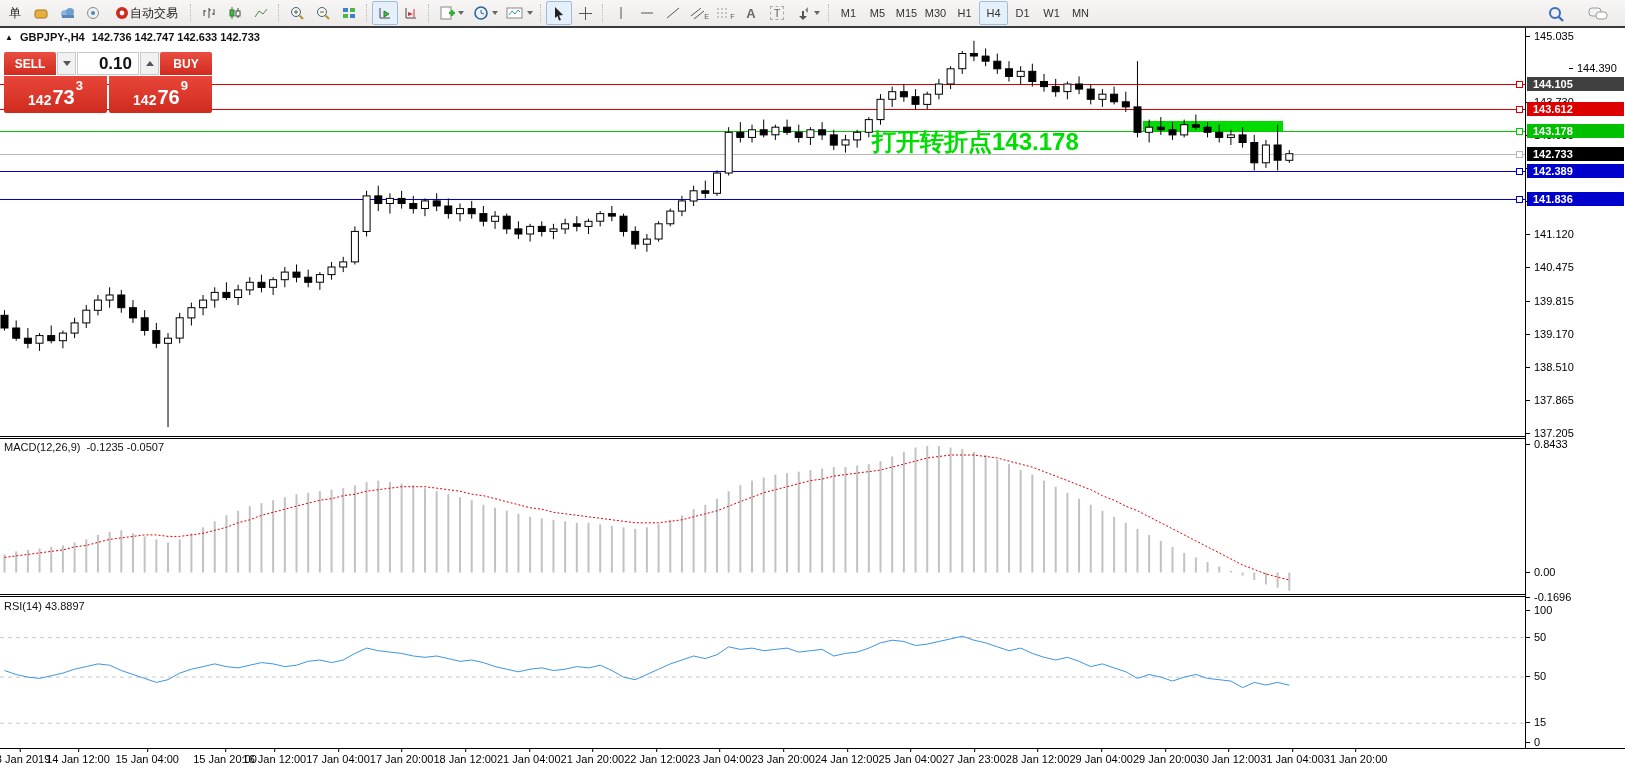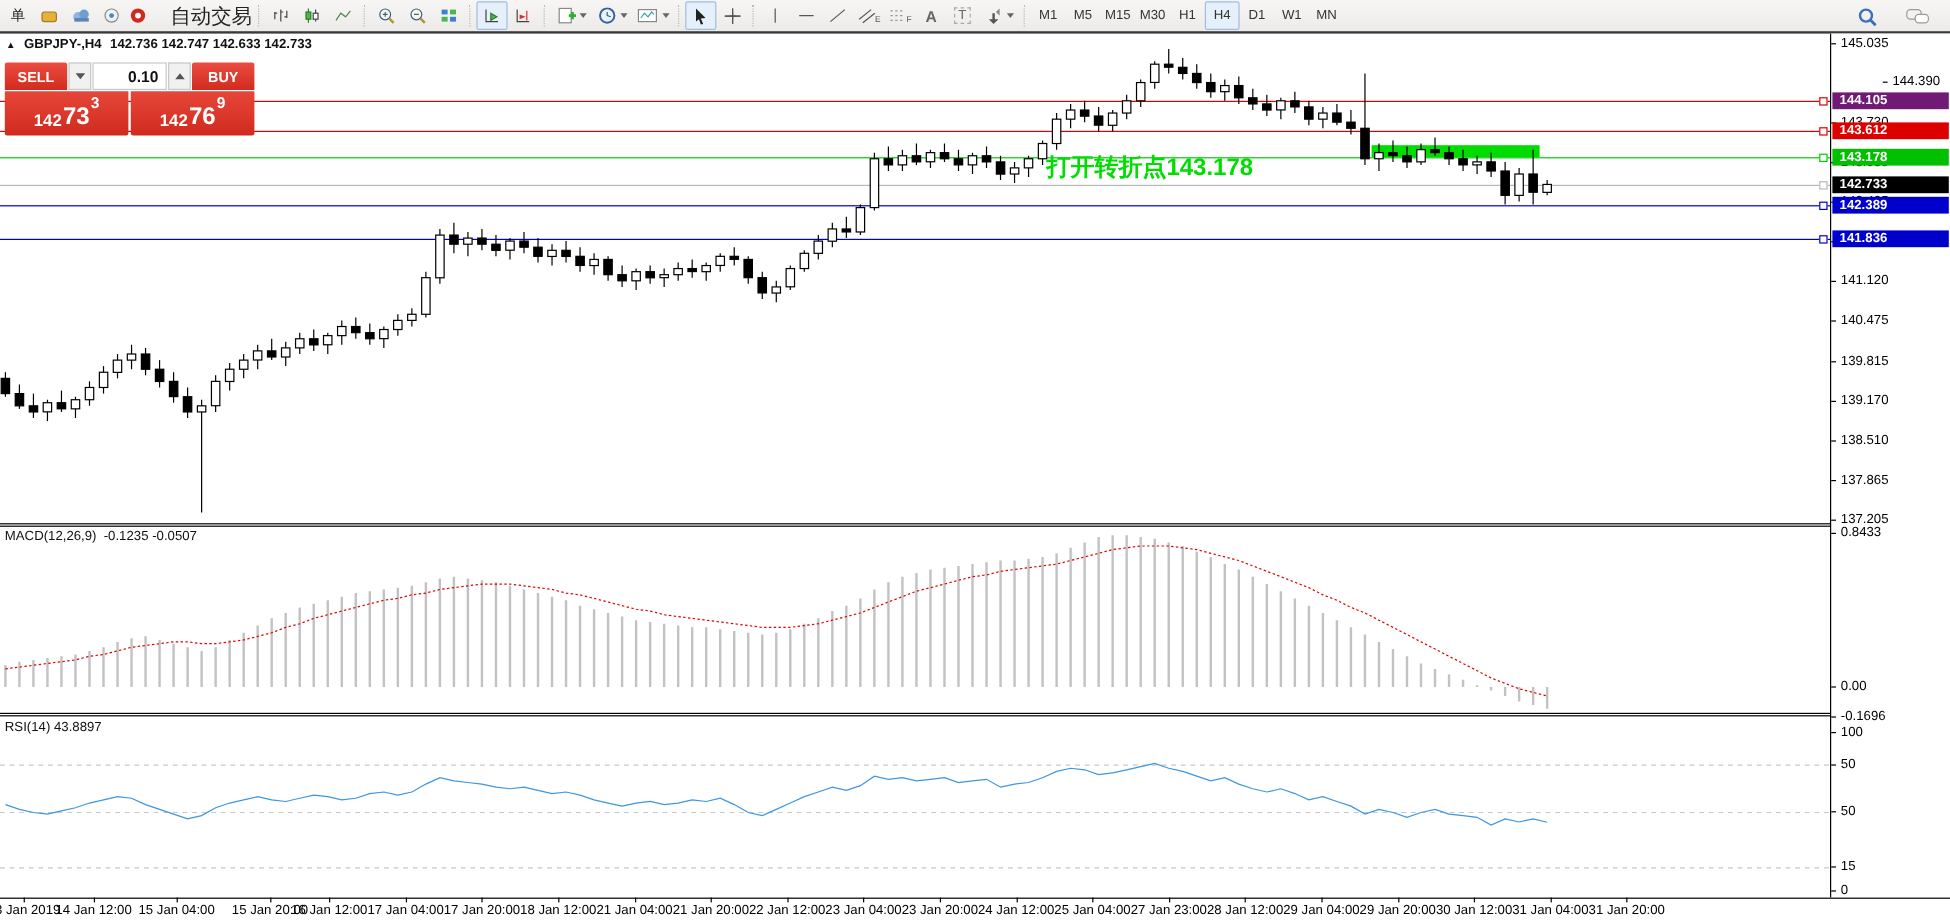--- a/index.html
+++ b/index.html
@@ -5,56 +5,56 @@
   html,body{margin:0;padding:0}
   body{width:1625px;height:767px;position:relative;overflow:hidden;background:#fff;
        font-family:"Liberation Sans","DejaVu Sans",sans-serif;border-right:1px solid #b5b5b5}
   
   .toolbar{position:absolute;left:0;top:0;width:1625px;height:26px;background:linear-gradient(#f7f6f5,#ecebe9);
            display:flex;align-items:center;padding-left:2px;box-sizing:border-box}
   .tb-btn{display:inline-flex;align-items:center;justify-content:center;height:22px;min-width:24px;
           border:1px solid transparent;border-radius:2px;cursor:default;color:#333;font-size:11px}
   .tb-btn.active{border-color:#9ebde0;background:#e6f0fa}
   .tb-sep{width:1px;height:18px;border-left:1px dotted #b9b9b9;margin:0 4px}
-  .tb-label{font-size:17px;color:#222;margin-left:19px;white-space:nowrap}
+  .tb-label{font-size:12px;color:#222;margin-left:0;white-space:nowrap}
   .clip-btn{width:15px;overflow:hidden;font-size:12px;color:#222}
   .caret{width:0;height:0;border-left:3px solid transparent;border-right:3px solid transparent;
          border-top:4px solid #666;margin-left:3px}
   .tf-btn{min-width:27px;font-size:11px;color:#333;letter-spacing:0}
   .tb-right{position:absolute;right:14px;top:2px;display:flex;gap:16px}
   
   .top-border{position:absolute;left:0;top:26px;width:1625px;height:2px;background:#3a3a3a}
   .hsep{position:absolute;left:0;width:1525px;height:1px;border-top:1px solid #000;border-bottom:1px solid #000;background:#fff;z-index:3}
   #overlay-lines{position:absolute;inset:0;z-index:1;pointer-events:none}
   #candle-wrap{position:absolute;left:0;top:28px;width:1525px;height:408px;z-index:2}
   #macd-wrap{position:absolute;left:0;top:439px;width:1525px;height:155px;z-index:2}
   #rsi-wrap{position:absolute;left:0;top:597px;width:1525px;height:151px;z-index:2}
   .level{position:absolute;left:0;width:1525px;height:1px}
   .lvl-sq{position:absolute;width:5px;height:5px;background:#fff;border:1px solid #000;z-index:2}
   .green-zone{position:absolute;left:1143px;top:121px;width:140px;height:10px;background:#00dc00;z-index:2}
-  .annotation{position:absolute;left:872px;top:126px;font-size:20px;font-weight:bold;color:#00dd00;z-index:4;white-space:nowrap}
+  .annotation{position:absolute;left:872px;top:126px;font-size:24px;font-weight:bold;color:#00dd00;z-index:4;white-space:nowrap}
   .symbol-line{position:absolute;left:5px;top:31px;font-size:11px;font-weight:bold;color:#111;z-index:5;display:flex;gap:7px;align-items:center}
   .pane-label{position:absolute;left:4px;font-size:11px;color:#111;z-index:4;display:flex;gap:6px}
   
   .price-axis{position:absolute;left:1525px;top:28px;width:100px;height:720px;border-left:1px solid #000;background:#fff;z-index:6}
   .ptick{position:absolute;left:8px;font-size:11px;color:#000;white-space:nowrap}
   .ptick::before{content:"";position:absolute;left:-8px;top:6px;width:4px;height:1px;background:#000}
   .badge{position:absolute;left:1px;right:2px;height:14px;line-height:14px;font-size:11px;font-weight:bold;
          color:#fff;padding-left:6px;z-index:3}
   
   .time-axis{position:absolute;left:0;top:748px;width:1625px;height:19px;border-top:1px solid #000;background:#fff;z-index:6}
   .xlab{position:absolute;top:4px;transform:translateX(-50%);font-size:11px;color:#000;white-space:nowrap}
   .xlab::before{content:"";position:absolute;left:50%;top:-5px;width:1px;height:4px;background:#000}
   
   .trade-panel{position:absolute;left:4px;top:52px;width:208px;z-index:7;font-family:"Liberation Sans",sans-serif}
   .tp-row1{display:flex;height:23px;gap:1px}
   .tp-btn{flex:0 0 52px;background:linear-gradient(#ea4d41,#d22b1f);color:#fff;font-size:12px;font-weight:bold;
           display:flex;align-items:center;justify-content:center;border-radius:2px 2px 0 0}
   .tp-spin{flex:0 0 19px;background:#f1f1f1;border:1px solid #c9c9c9;box-sizing:border-box;display:flex;align-items:center;justify-content:center}
-  .tp-vol{flex:1;background:#fff;border:1px solid #c9c9c9;box-sizing:border-box;font-size:13px;font-weight:bold;
+  .tp-vol{flex:1;background:#fff;border:1px solid #c9c9c9;box-sizing:border-box;font-size:17px;font-weight:bold;
           color:#111;display:flex;align-items:center;justify-content:flex-end;padding-right:6px}
   .tri-up{width:0;height:0;border-left:4px solid transparent;border-right:4px solid transparent;border-bottom:5px solid #555}
   .tri-dn{width:0;height:0;border-left:4px solid transparent;border-right:4px solid transparent;border-top:5px solid #555}
   .tp-row2{display:flex;gap:2px;margin-top:1px;height:37px}
   .tp-price{flex:1;background:linear-gradient(#e8463a,#d02a1e);color:#fff;border-radius:0 0 2px 2px;
             display:flex;align-items:flex-end;justify-content:center;padding-bottom:3px}
   .tp-prefix{font-size:14px;font-weight:bold;margin-bottom:2px}
   .tp-big{font-size:20px;font-weight:bold;line-height:26px;margin:0 1px}
   .tp-sup{font-size:13px;font-weight:bold;align-self:flex-start;margin-top:2px}
   svg{display:block}
@@ -956,21 +956,21 @@
     <div class="ptick" style="top: 365.951px;">137.865</div>
     <div class="ptick" style="top: 399.499px;">137.205</div>
     <div class="ptick" style="top: 410.499px;">0.8433</div>
     <div class="ptick" style="top: 537.5px;">0.00</div>
     <div class="ptick" style="top: 563.042px;">-0.1696</div>
     <div class="ptick" style="top: 576.2px;">100</div>
     <div class="ptick" style="top: 602.56px;">50</div>
     <div class="ptick" style="top: 642.1px;">50</div>
     <div class="ptick" style="top: 688.23px;">15</div>
     <div class="ptick" style="top: 708px;">0</div>
-    <div class="badge" style="top: 48.7719px; background: #701a75;">144.105</div>
+    <div class="badge" style="top: 48.7719px; background: #404040;">144.105</div>
     <div class="badge" style="top: 73.8311px; background: rgb(221, 0, 0);">143.612</div>
     <div class="badge" style="top: 95.8913px; background: rgb(0, 192, 0);">143.178</div>
     <div class="badge" style="top: 118.511px; background: rgb(0, 0, 0);">142.733</div>
     <div class="badge" style="top: 135.996px; background: rgb(0, 0, 204);">142.389</div>
     <div class="badge" style="top: 164.105px; background: rgb(0, 0, 204);">141.836</div>
   </div>
 <div class="time-axis" id="time-axis">
     <div class="xlab" style="left: 20px;">13 Jan 2019</div>
     <div class="xlab" style="left: 78px;">14 Jan 12:00</div>
     <div class="xlab" style="left: 147.2px;">15 Jan 04:00</div>

